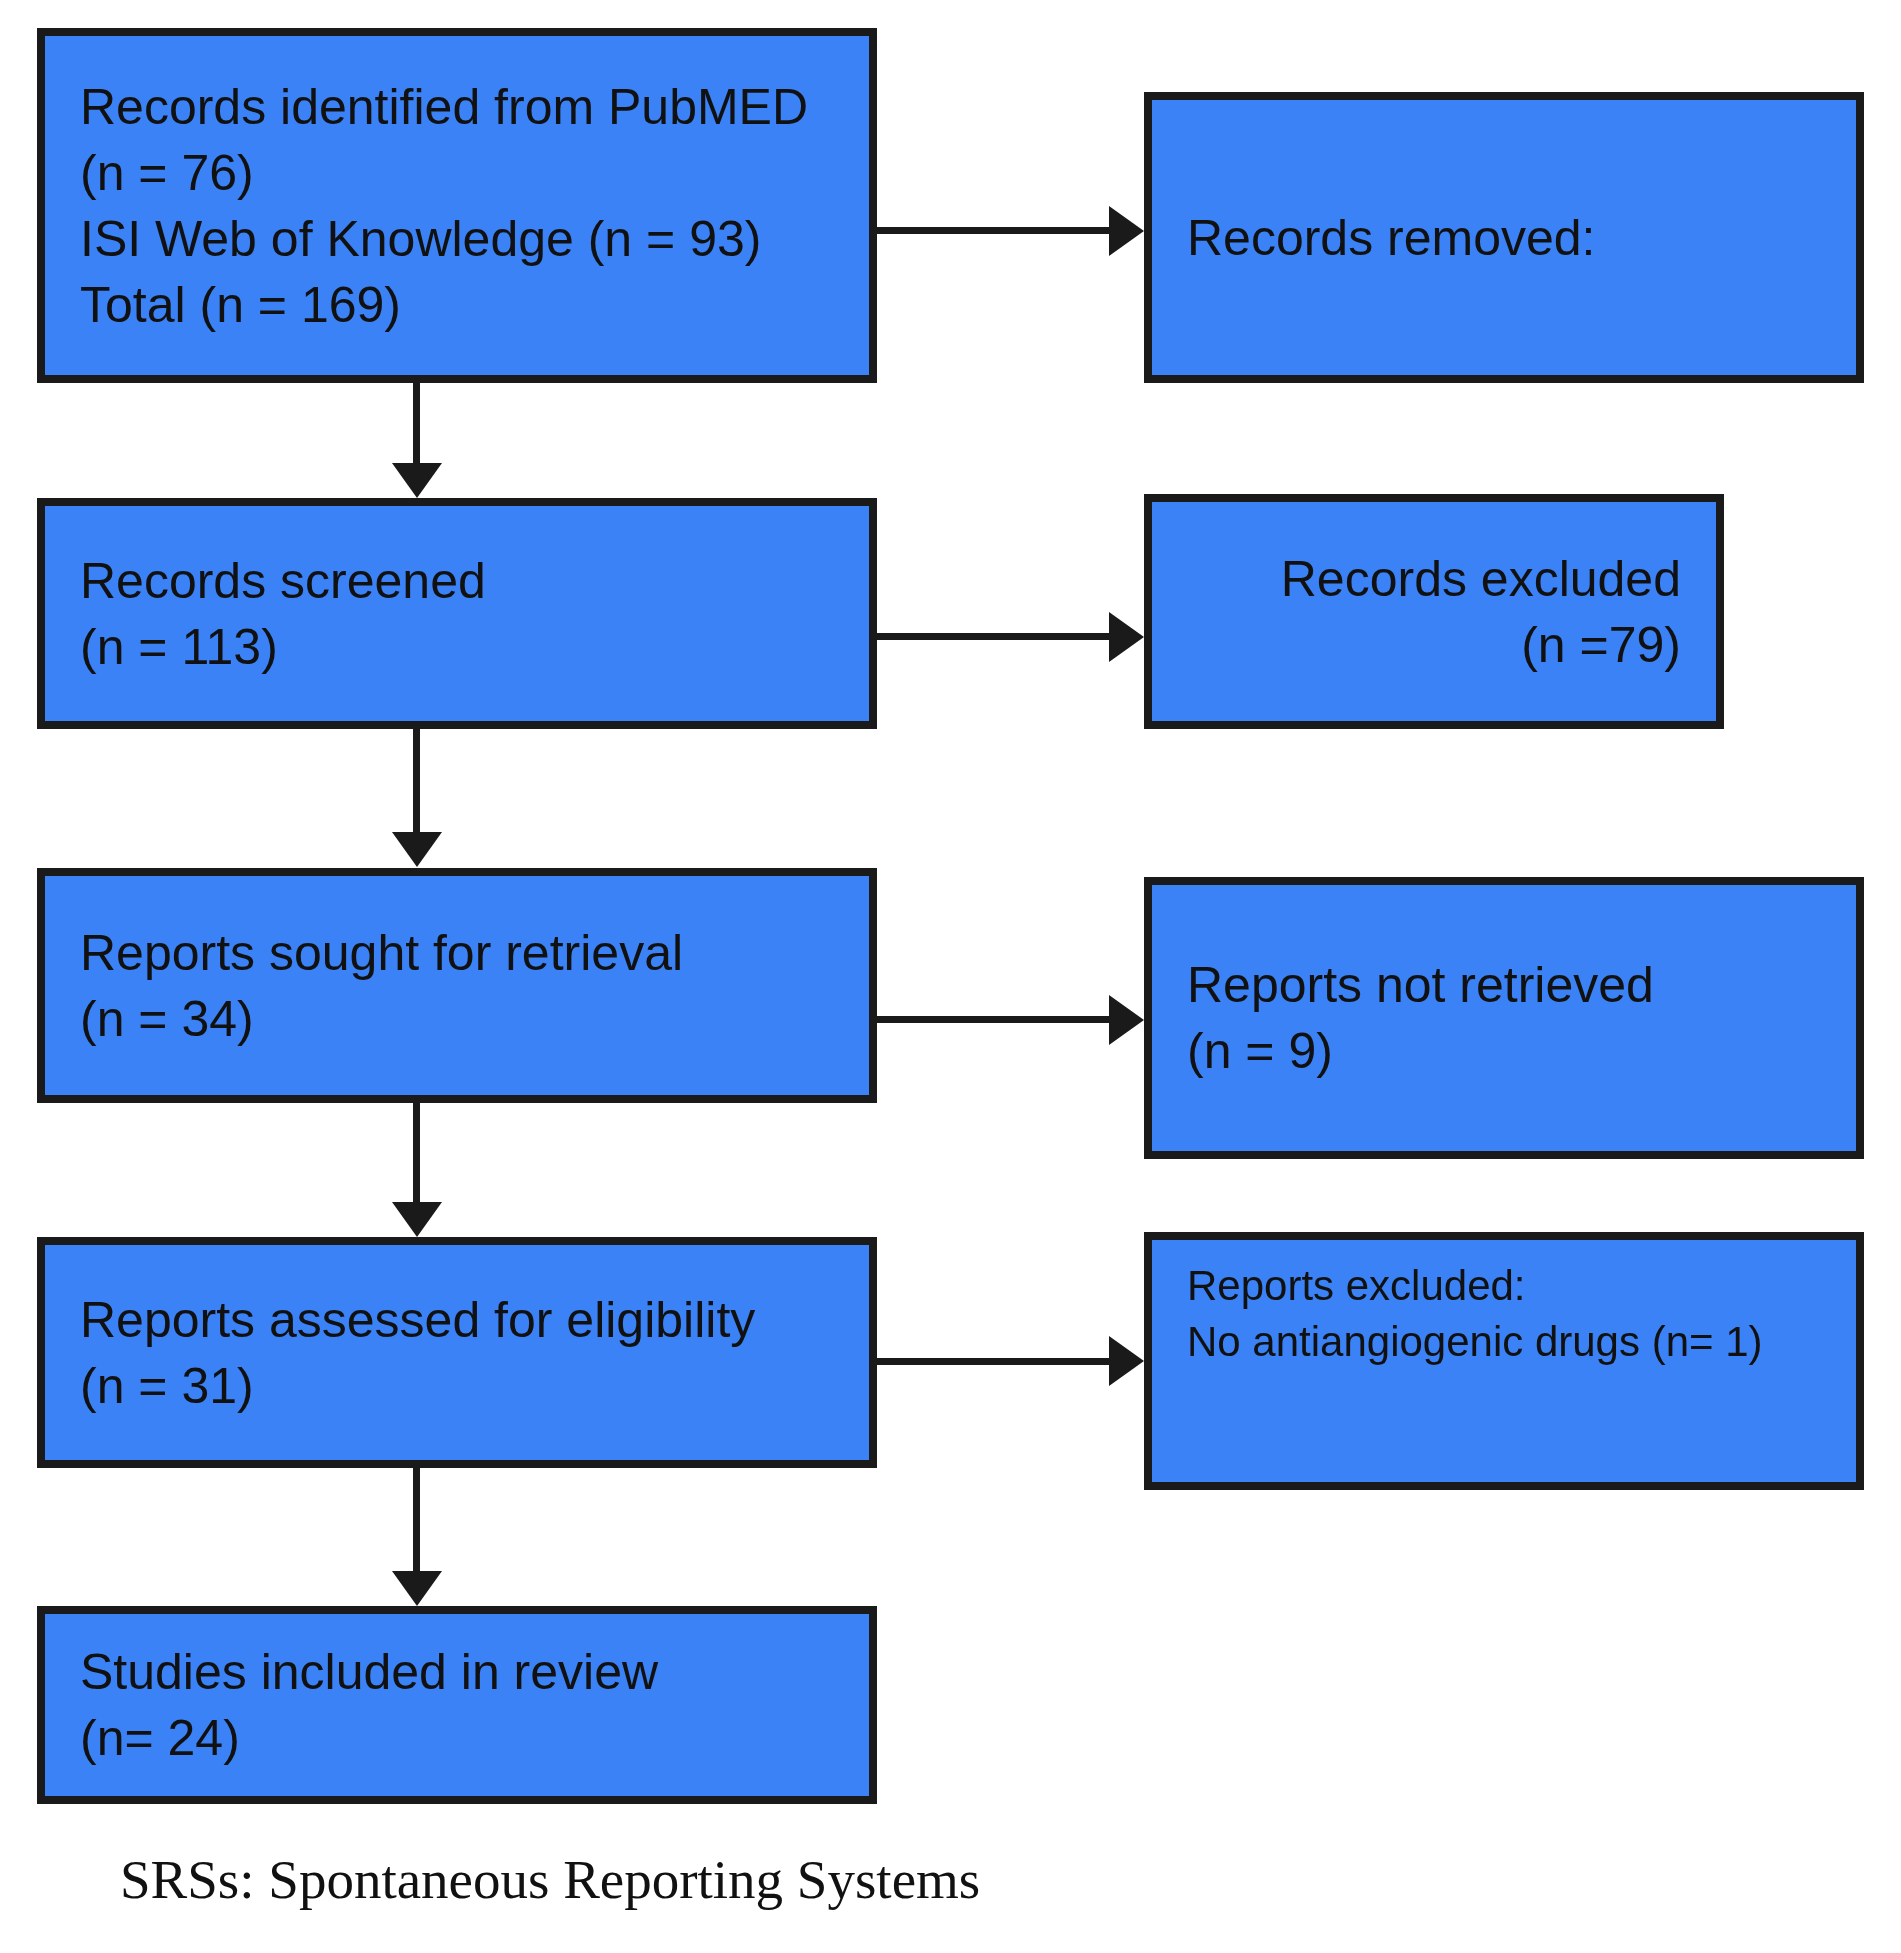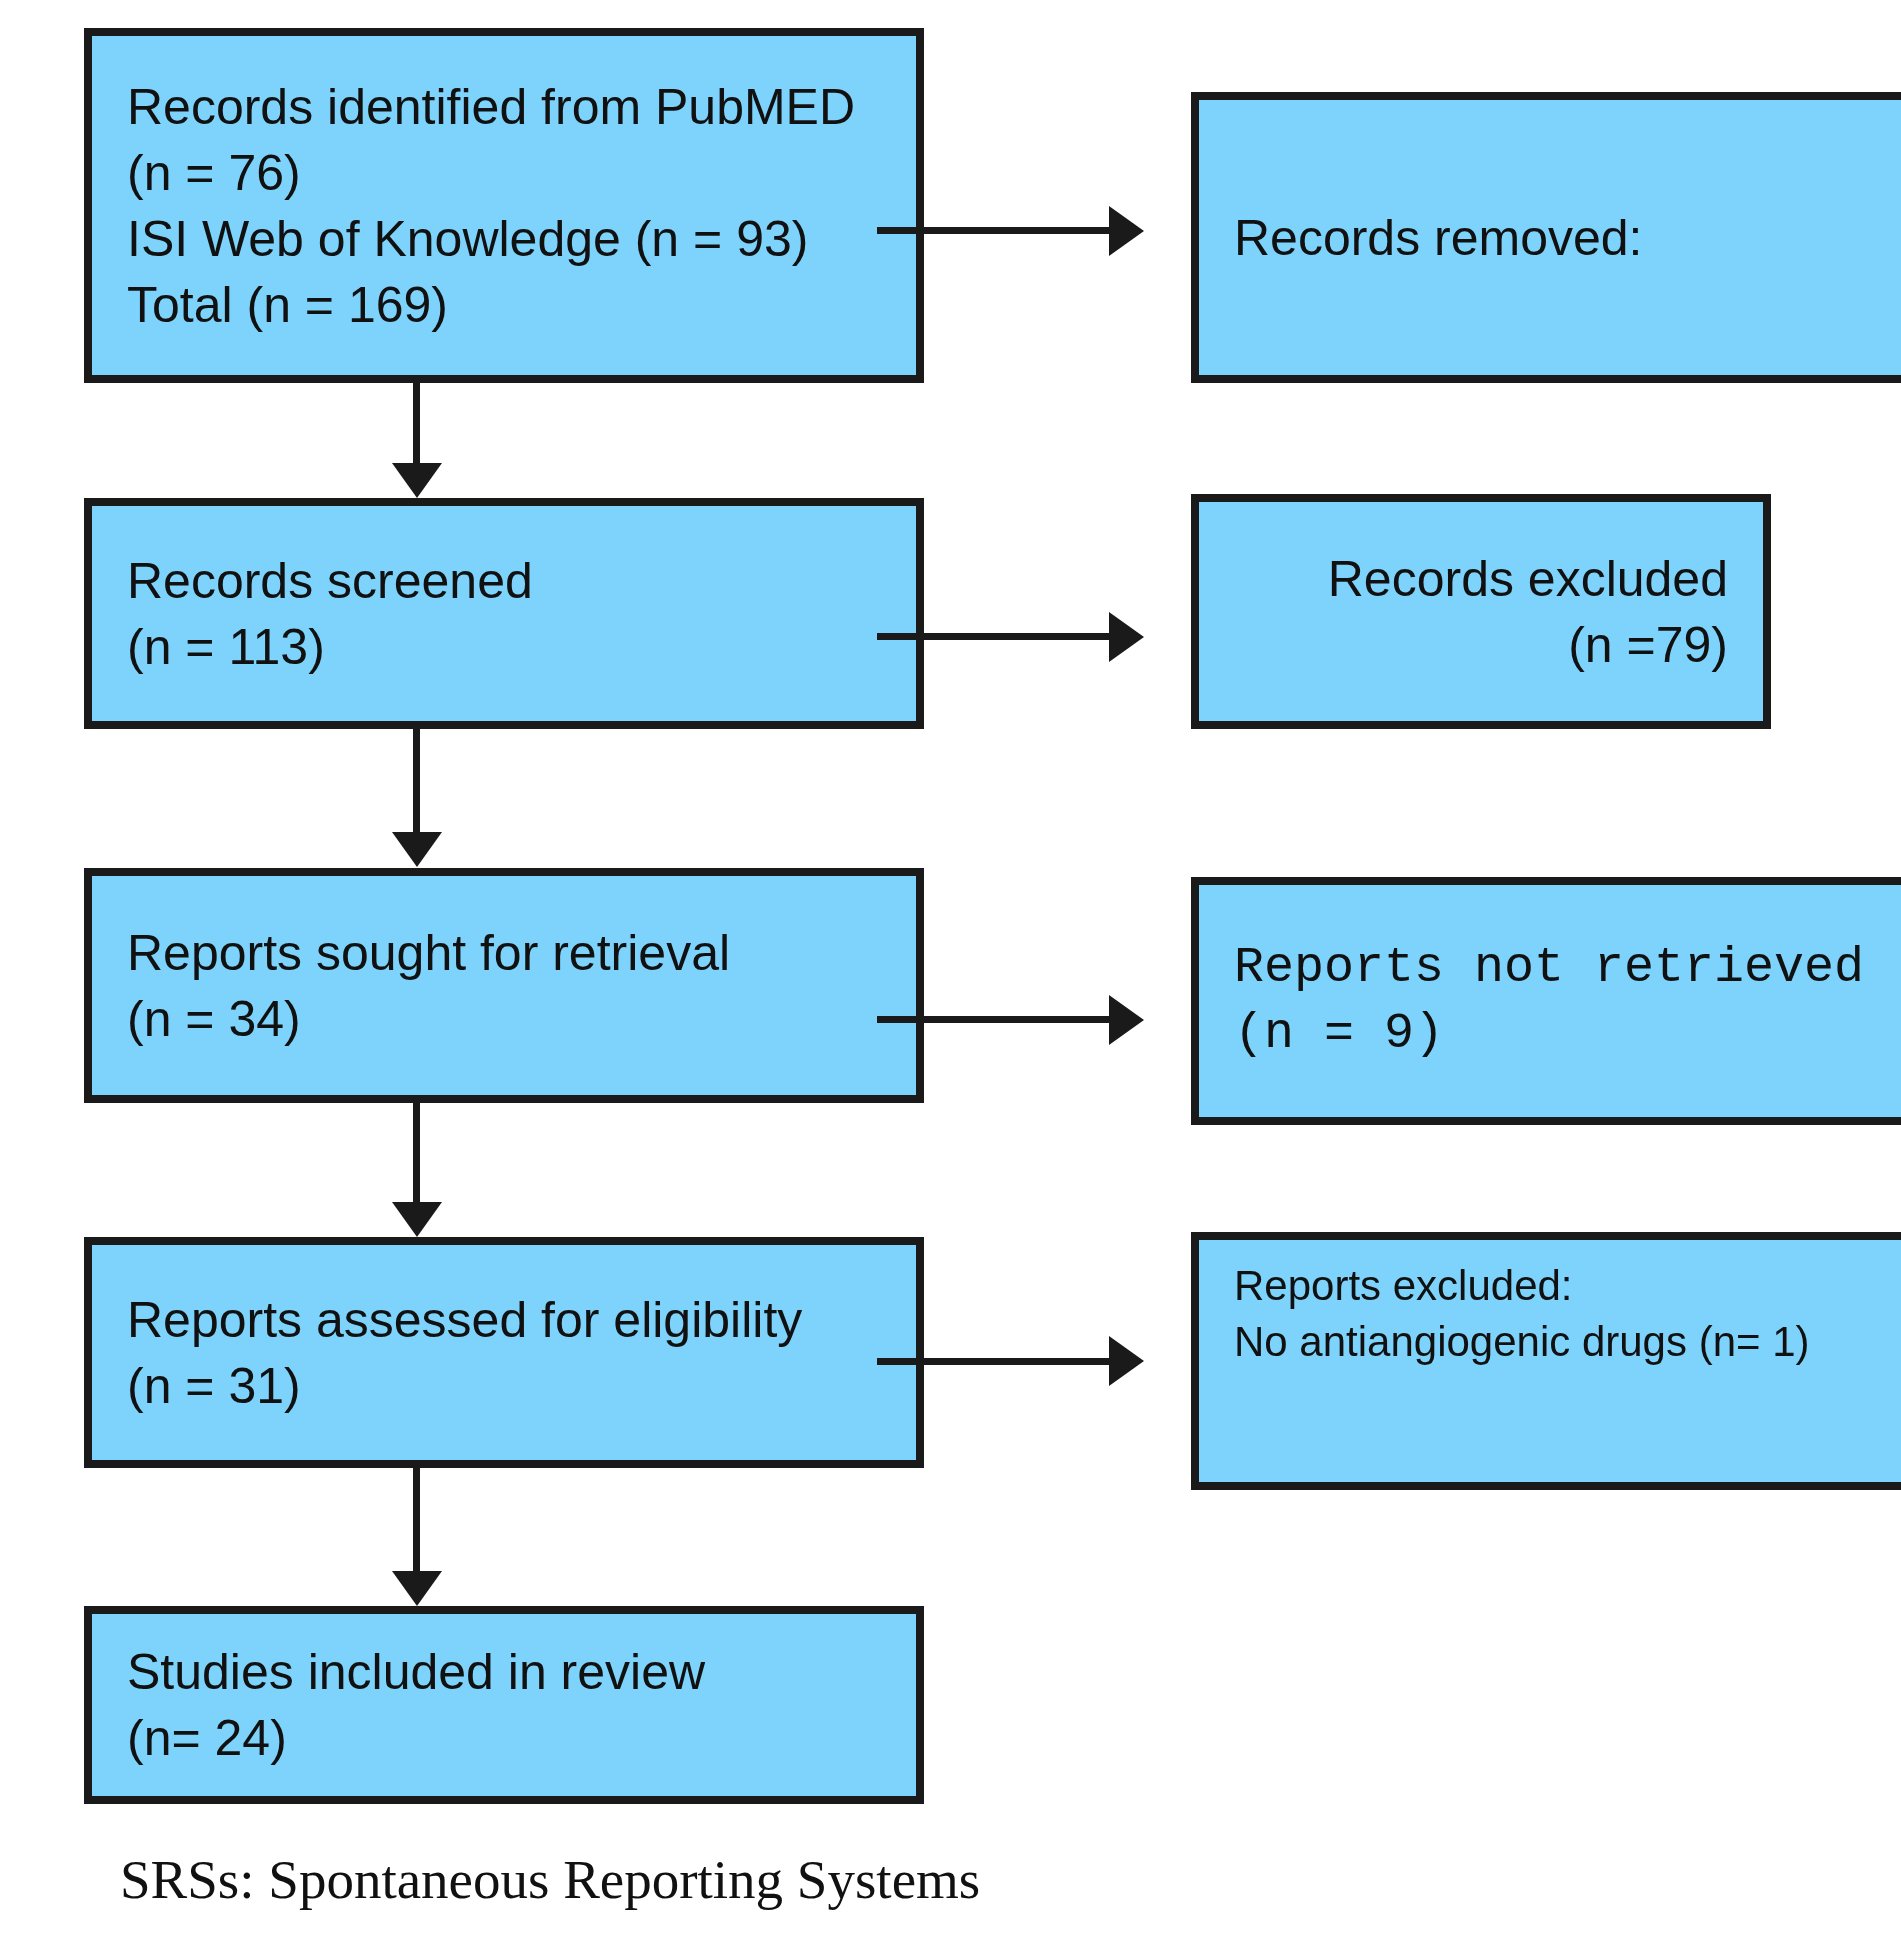--- a/index.html
+++ b/index.html
@@ -12,44 +12,43 @@
     width: 1901px;
     height: 1954px;
     background: #ffffff;
     font-family: "Liberation Sans", sans-serif;
     color: #111111;
   }
   .box {
     position: absolute;
     box-sizing: border-box;
     border: 8.3px solid #1a1a1a;
-    background: #7dd3fc;
+    background: #3b82f6;
     display: flex;
     flex-direction: column;
     justify-content: center;
     padding: 18.5px 35px;
     font-size: 50px;
     line-height: 1.32;
     font-weight: 400;
-    margin-left: 47px;
   }
   .line { white-space: pre; }
   .indent { padding-left: 60px; }
 
   
   .box-identification { left: 37px;  top: 28px;   width: 840px; height: 355px; }
   .box-screened       { left: 37px;  top: 498px;  width: 840px; height: 231px; }
   .box-sought         { left: 37px;  top: 868px;  width: 840px; height: 235px; }
   .box-assessed       { left: 37px;  top: 1237px; width: 840px; height: 231px; }
   .box-included       { left: 37px;  top: 1606px; width: 840px; height: 198px; }
 
   
   .box-records-removed  { left: 1144px; top: 92px;  width: 720px; height: 291px; }
   .box-records-excluded { left: 1144px; top: 494px;  width: 580px; height: 235px; align-items: flex-end; }
-  .box-not-retrieved    { left: 1144px; top: 877px;  width: 720px; height: 248px; font-family: Liberation Mono, monospace; }
+  .box-not-retrieved    { left: 1144px; top: 877px;  width: 720px; height: 282px; }
   .box-reports-excluded { left: 1144px; top: 1232px; width: 720px; height: 258px;
                           justify-content: flex-start; padding-top: 18px;
                           font-size: 42px; line-height: 1.34; }
 
   
   .shaft-v { position: absolute; width: 7.4px; background: #1a1a1a; }
   .shaft-h { position: absolute; height: 7.4px; background: #1a1a1a; }
   .head-down {
     position: absolute; width: 0; height: 0;
     border-left: 25px solid transparent;

